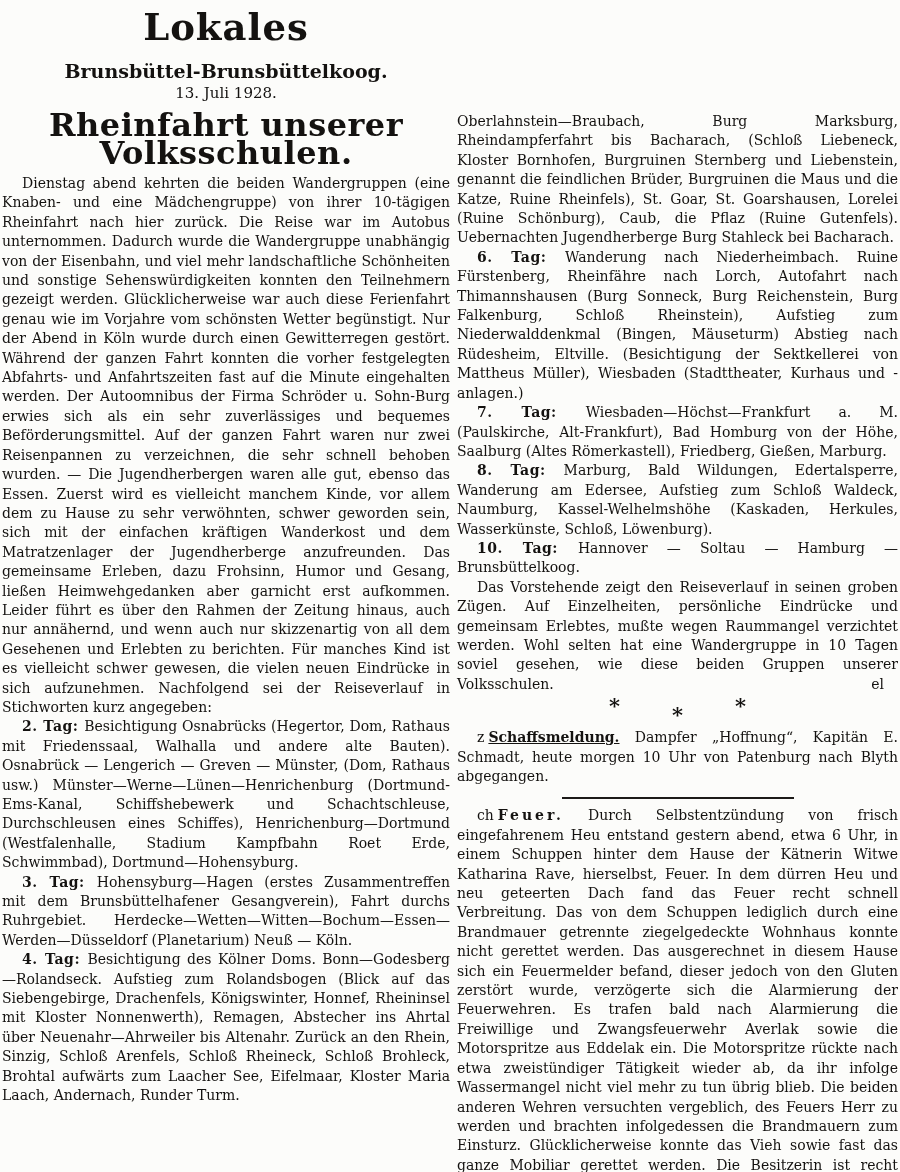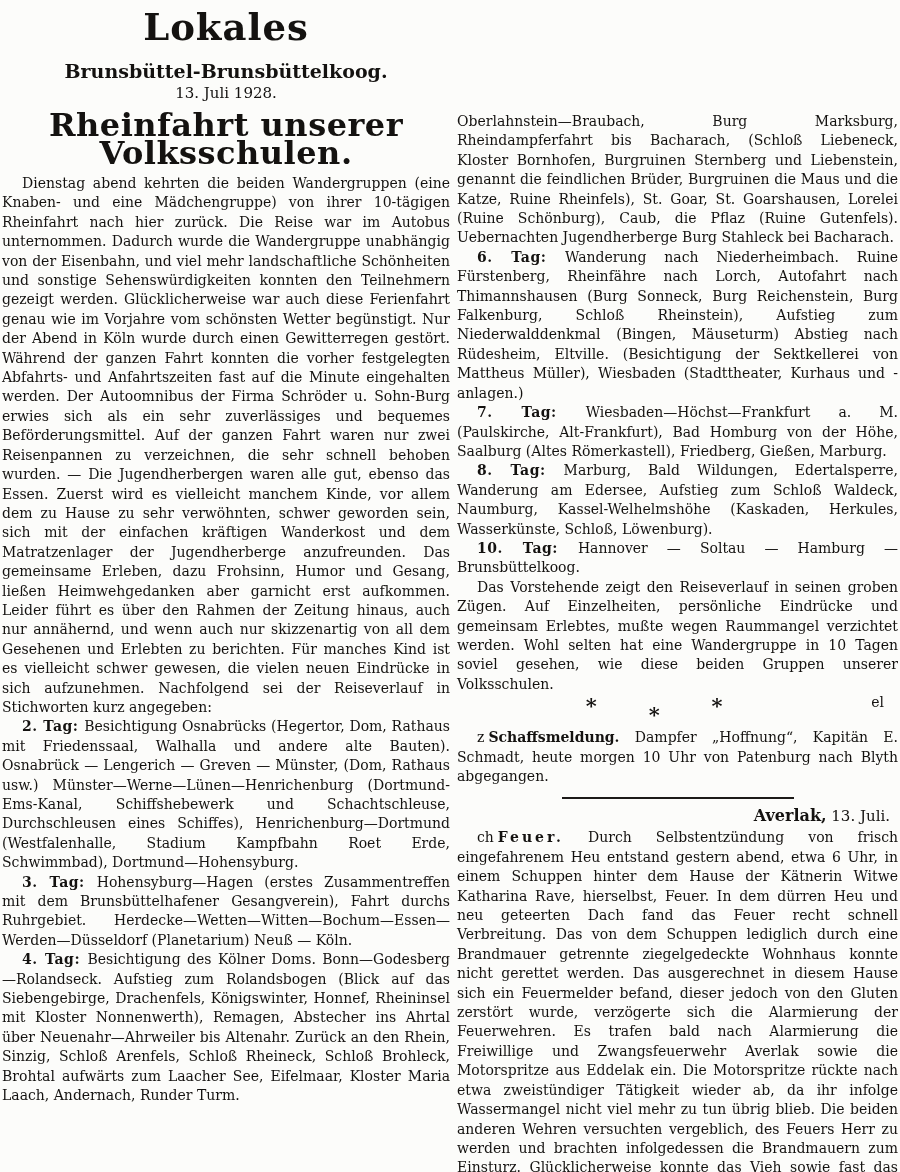--- a/index.html
+++ b/index.html
@@ -9,25 +9,25 @@
   .col-left{left:2px;width:448px;}
   .col-right{left:457px;width:441px;padding-top:112px;}
   .masthead{text-align:center;padding-top:6px;}
   .m-title{font-size:37px;font-weight:bold;line-height:42px;letter-spacing:1px;}
   .m-sub{font-size:19px;font-weight:bold;line-height:22px;margin-top:12px;}
   .m-date{font-size:15px;line-height:19px;margin-top:2px;}
   .headline{text-align:center;font-size:32px;font-weight:bold;line-height:28px;margin:8px 0 7px;letter-spacing:0.5px;}
   .para{margin:0;font-size:14px;line-height:19.4px;text-align:justify;hyphens:auto;-webkit-hyphens:auto;}
   .indent{text-indent:20px;}
   .day-label{font-weight:bold;letter-spacing:0.5px;}
-  .sig{float:right;padding-right:14px;margin-top:18px;}
+  .sig{float:right;padding-right:14px;}
   .asterisk-row{text-align:center;height:30px;margin:2px 0 2px;}
   .asterisk-row span{display:inline-block;font-size:21px;font-weight:bold;margin:0 26px;line-height:20px;}
   .asterisk-row .mid{transform:translateY(9px);}
-  .lead{font-weight:bold;}
+  .lead{font-weight:bold;text-decoration:underline;}
   .corr-mark{padding-right:4px;}
   .rule{width:232px;height:2px;background:#1c1a18;margin:11px auto 7px;}
   .dateline{text-align:right;font-size:15px;line-height:20px;padding-right:8px;margin-bottom:2px;}
   .dateline b{font-size:16px;}
   .spaced-lead{font-weight:bold;letter-spacing:3px;}
 </style>
 </head>
 <body>
 
 <div class="page">
@@ -58,18 +58,17 @@
       </div>
 
     <div class="asterisk-row">
       <span>*</span><span class="mid">*</span><span>*</span>
     </div>
 
     <p class="para indent"><span class="corr-mark">z</span><b class="lead">Schaffsmeldung.</b> <span>Dampfer „Hoffnung“, Kapitän E. Schmadt, heute morgen 10 Uhr von Patenburg nach Blyth abgegangen.</span></p>
 
     <div class="rule"></div>
 
-    <div class="dateline"><b>Averlak,</b> <span>13. Juli.</span></div>
 
     <p class="para indent"><span class="corr-mark">ch</span><span class="spaced-lead">Feuer.</span> <span>Durch Selbstentzündung von frisch eingefahrenem Heu entstand gestern abend, etwa 6 Uhr, in einem Schuppen hinter dem Hause der Kätnerin Witwe Katharina Rave, hierselbst, Feuer. In dem dürren Heu und neu geteerten Dach fand das Feuer recht schnell Verbreitung. Das von dem Schuppen lediglich durch eine Brandmauer getrennte ziegelgedeckte Wohnhaus konnte nicht gerettet werden. Das ausgerechnet in diesem Hause sich ein Feuermelder befand, dieser jedoch von den Gluten zerstört wurde, verzögerte sich die Alarmierung der Feuerwehren. Es trafen bald nach Alarmierung die Freiwillige und Zwangsfeuerwehr Averlak sowie die Motorspritze aus Eddelak ein. Die Motorspritze rückte nach etwa zweistündiger Tätigkeit wieder ab, da ihr infolge Wassermangel nicht viel mehr zu tun übrig blieb. Die beiden anderen Wehren versuchten vergeblich, des Feuers Herr zu werden und brachten infolgedessen die Brandmauern zum Einsturz. Glücklicherweise konnte das Vieh sowie fast das ganze Mobiliar gerettet werden. Die Besitzerin ist recht schwer geschädigt, da die Gebäude nur mäßig versichert waren.</span></p>
   </div>
 
 </div>
 
 </body></html>

